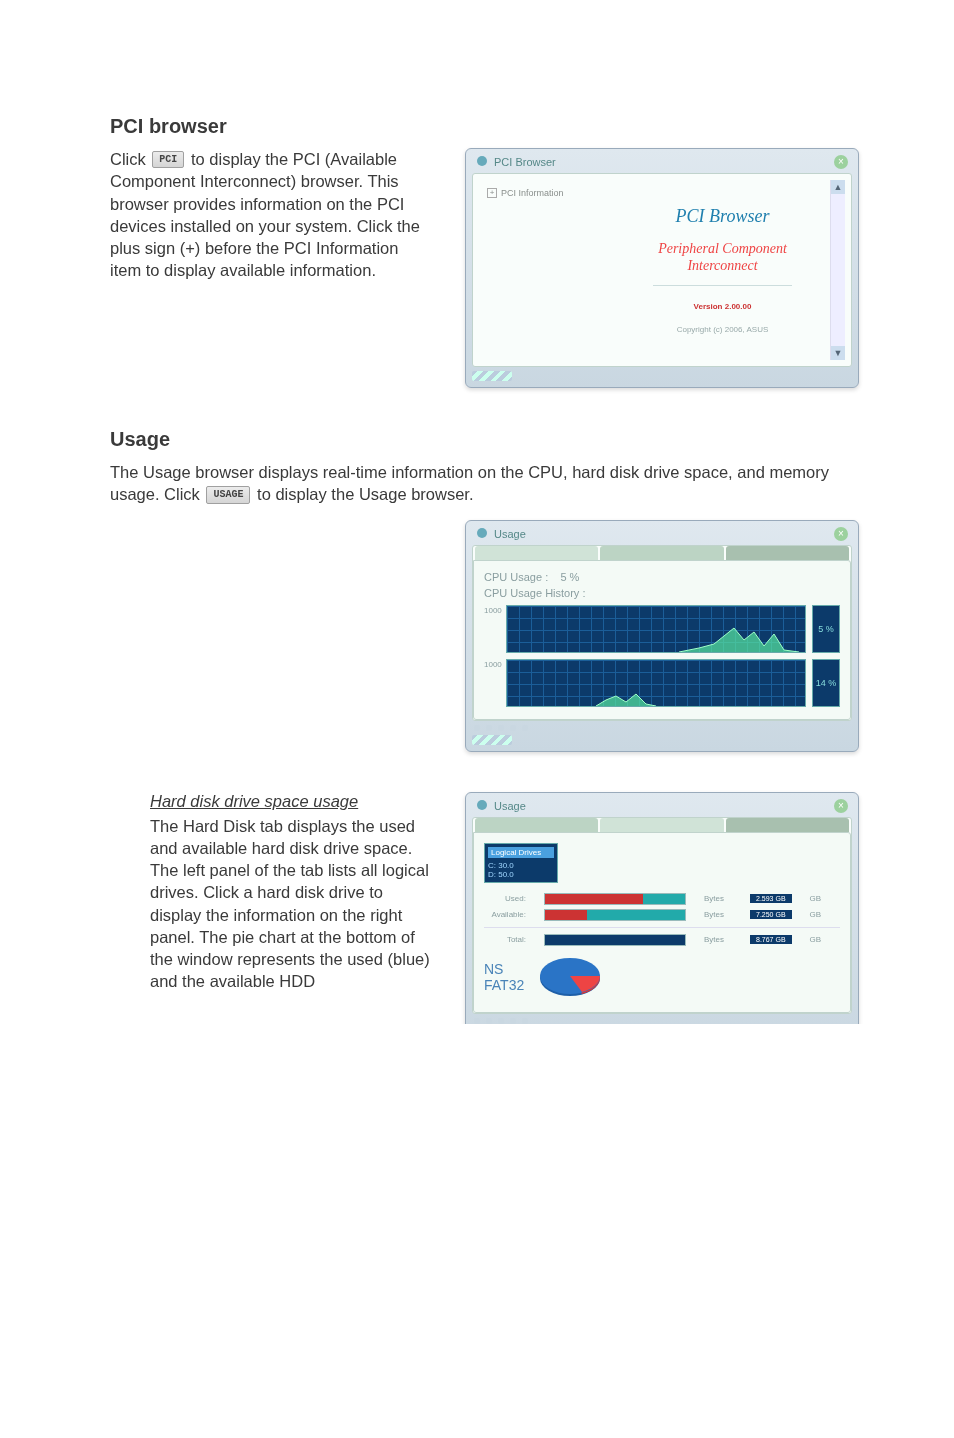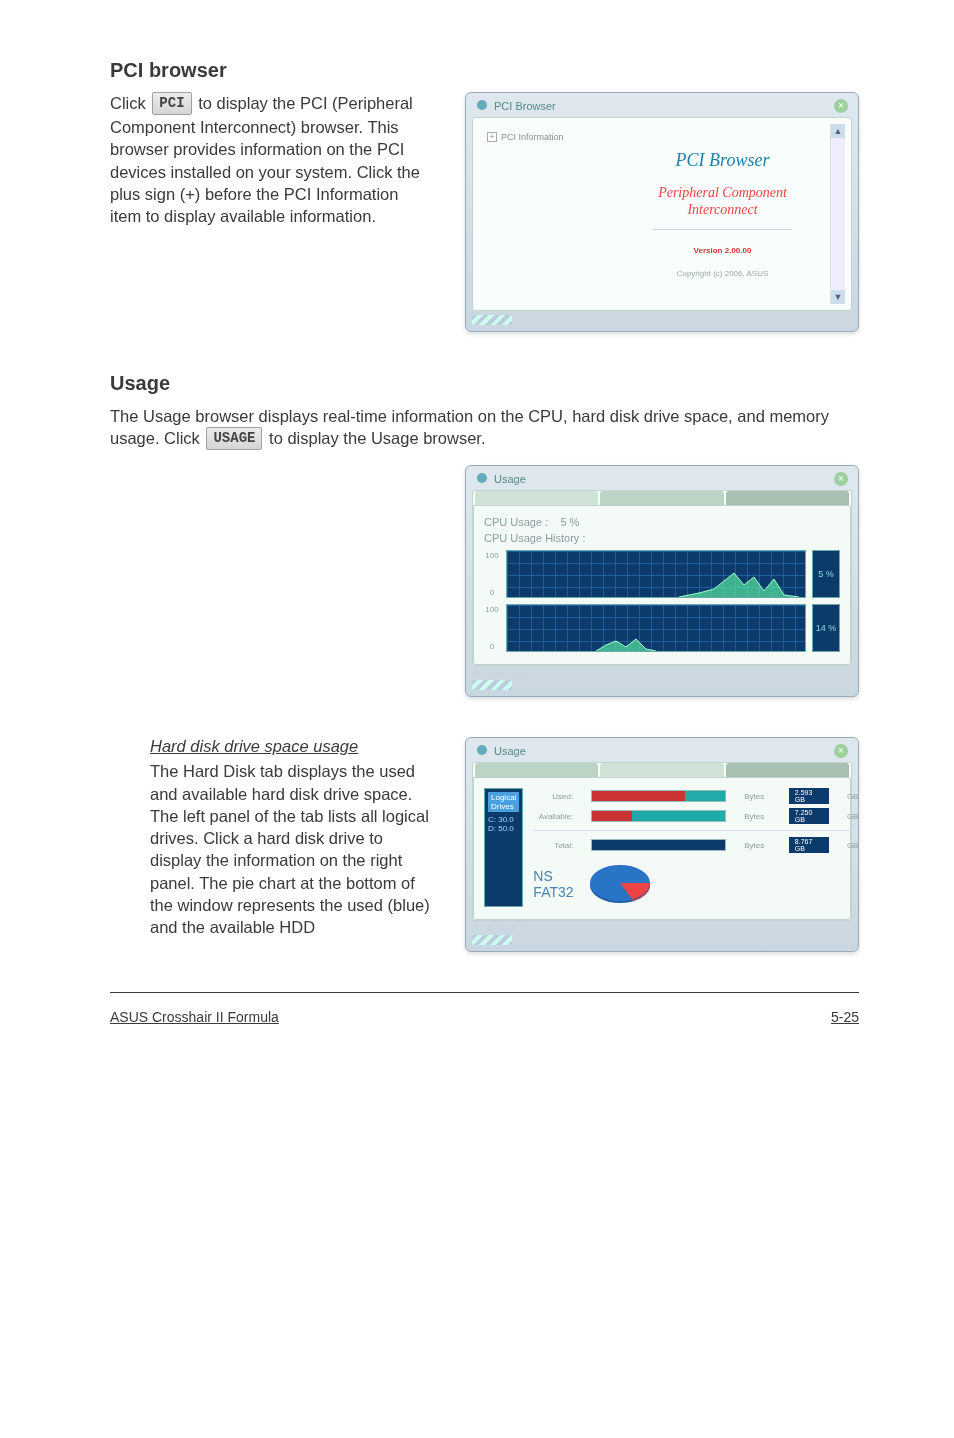--- a/index.html
+++ b/index.html
@@ -6,21 +6,21 @@
     margin: 0;
     padding: 0;
     font-family: Arial, Helvetica, sans-serif;
     background: #fff;
     color: #333;
   }
   .page {
     width: 954px;
     height: 1024px;
     box-sizing: border-box;
-    padding: 59px 95px 60px 110px;
+    padding: 115px 95px 60px 110px;
     display: flex;
     flex-direction: column;
     position: relative;
   }
   .content {
     flex: 1;
   }
   h2.section {
     font-size: 20px;
     font-weight: bold;
@@ -56,21 +56,21 @@
     text-decoration: underline;
     font-size: 16.5px;
     color: #3a3a3a;
   }
   .inline-btn {
     display: inline-block;
     vertical-align: middle;
     background: linear-gradient(#ececec, #d5d5d5);
     border: 1px solid #a0a0a0;
     border-radius: 2px;
-    font-size: 14px;
+    font-size: 10px;
     font-family: "Courier New", monospace;
     font-weight: bold;
     color: #444;
     padding: 1px 6px 1px 6px;
     margin: 0 2px;
     position: relative;
     top: -1px;
   }
 
   .win {
@@ -254,32 +254,33 @@
     width: 26px;
     height: 46px;
     background: #0c3a6a;
     border: 1px solid #6aa;
     color: #8dd;
     font-size: 9px;
     display: flex; align-items: center; justify-content: center;
   }
   .cpu-y {
     display: flex;
-    flex-direction: column;
+    flex-direction: row;
     justify-content: space-between;
     height: 46px;
     font-size: 8px;
     color: #8a9ea0;
     width: 16px;
     text-align: center;
   }
 
   .hdd-body {
     display: flex;
     gap: 10px;
+    flex-direction: column;
   }
   .hdd-left {
     width: 66px;
     background: #0c3a6a;
     border: 1px solid #6aa;
     padding: 3px;
     font-size: 8px;
     color: #d8f0ff;
   }
   .hdd-left .hdr {
@@ -353,21 +354,21 @@
 
 <div class="page">
   <div class="content">
 
     <h2 class="section">PCI browser</h2>
     <div class="two-col">
       <div class="left">
         <p class="body-text">
           <span>Click </span>
           <span class="inline-btn">PCI</span>
-          <span> to display the PCI (Peripheral Component Interconnect) browser. This browser provides information on the PCI devices installed on your system. Click the plus sign (+) before the PCI Information item to display available information.</span>
+          <span> to display the PCI (Available Component Interconnect) browser. This browser provides information on the PCI devices installed on your system. Click the plus sign (+) before the PCI Information item to display available information.</span>
         </p>
       </div>
       <div class="right">
         <div class="win">
           <div class="win-title">
             <div class="left-group">
               <span>
                 <svg width="12" height="12" viewBox="0 0 12 12">
                     <circle cx="6" cy="6" r="5" fill="#6ab"></circle>
                   </svg>

